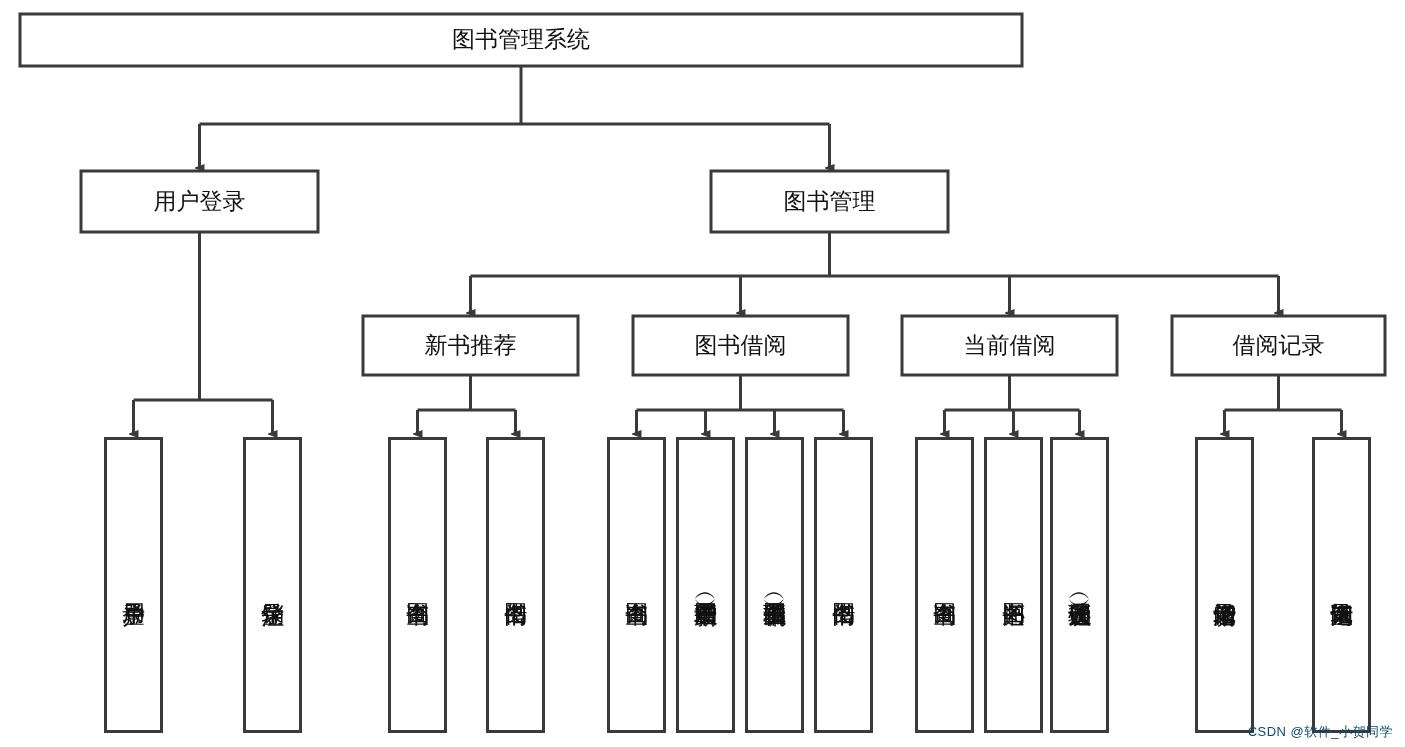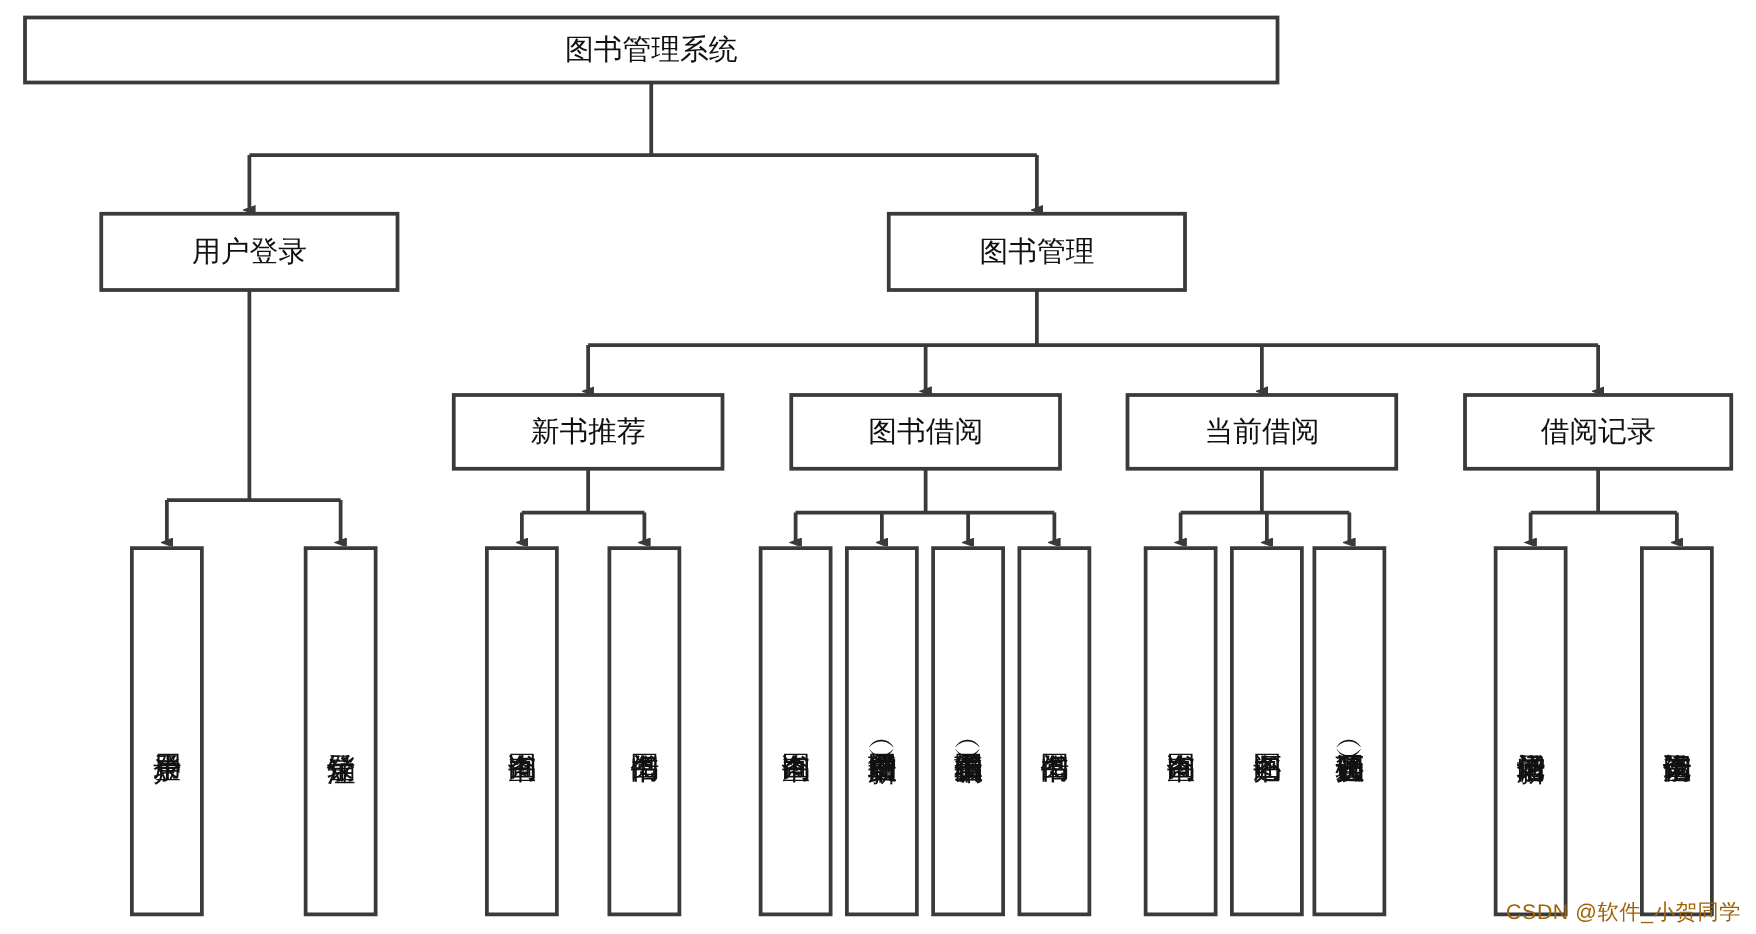--- a/index.html
+++ b/index.html
@@ -4,22 +4,22 @@
 <style>
   html,body{margin:0;padding:0;background:#ffffff;}
   body{width:1405px;height:747px;overflow:hidden;
        font-family:"Liberation Sans","DejaVu Sans",sans-serif;}
   #diagram-root{position:relative;width:1405px;height:747px;background:#fff;text-align:right;}
   svg#tree{position:absolute;left:0;top:0;width:1405px;height:747px;}
   .node-rect{fill:#ffffff;stroke:#3a3a3a;stroke-width:3;}
   .node-label{fill:#111111;font-family:"Liberation Sans","DejaVu Sans",sans-serif;
               font-size:23px;text-anchor:middle;dominant-baseline:middle;}
   .link{stroke:#3a3a3a;stroke-width:3;fill:none;}
-  .watermark{position:absolute;right:12px;bottom:6px;color:#a16207;
-             font-size:17px;font-family:"Liberation Sans","DejaVu Sans",sans-serif;
+  .watermark{position:absolute;right:12px;bottom:6px;color:#0c4a6e;
+             font-size:13px;font-family:"Liberation Sans","DejaVu Sans",sans-serif;
              white-space:nowrap;letter-spacing:.5px;}
   .vlabel{font-size:23px;line-height:1.03;color:#111;
           writing-mode:vertical-rl;text-orientation:upright;
           position:absolute;left:50%;top:50%;transform:translate(-50%,-50%);
           white-space:nowrap;font-family:"Liberation Sans","DejaVu Sans",sans-serif;}
   .leafbox{position:absolute;box-sizing:border-box;background:#fff;
            border:3px solid #3a3a3a;}
 </style>
 </head>
 <body>

